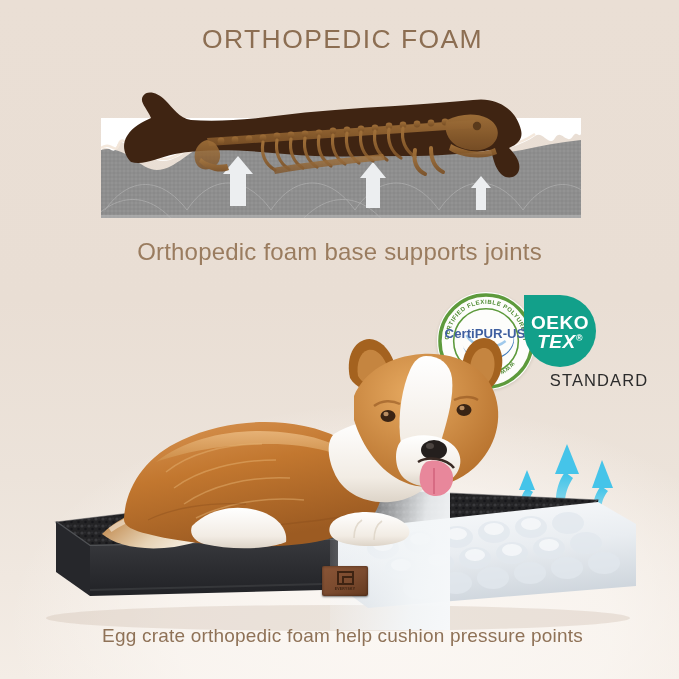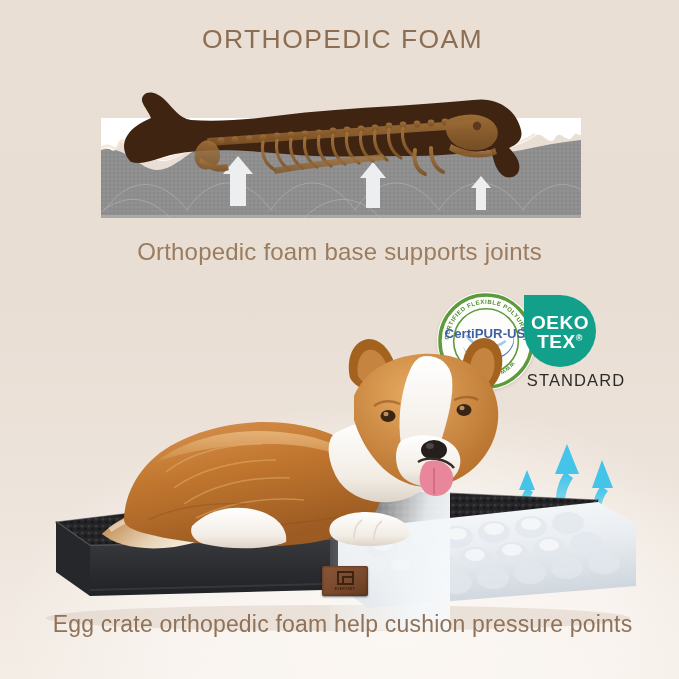--- a/index.html
+++ b/index.html
@@ -49,22 +49,22 @@
     width: 100%;
     left: 0;
     text-align: center;
     color: #9a7c5f;
     font-size: 24px;
     font-weight: 400;
     letter-spacing: .2px;
   }
   .caption-top { top: 238px; }
   .caption-bottom {
-    top: 611px;
-    font-size: 23px;
+    top: 625px;
+    font-size: 19px;
     color: #8f7257;
     padding-left: 6px;
   }
 
   
   .certipur {
     position: absolute;
     left: 437px;
     top: 292px;
     width: 98px;
@@ -96,29 +96,29 @@
     flex-direction: column;
     align-items: center;
     justify-content: center;
     color: #ffffff;
     line-height: 1.0;
     font-size: 19px;
     font-weight: 700;
     letter-spacing: .5px;
     padding-top: 2px;
   }
-  .oeko-text span:last-child { position: relative; }
+  .oeko-text span:last-child { position: relative; font-style: italic; }
   .oeko-reg {
     font-size: 9px;
     vertical-align: super;
     font-weight: 700;
   }
   .oeko-std {
     position: absolute;
-    left: 512px;
+    left: 535px;
     top: 370px;
     width: 128px;
     text-align: center;
     color: #2b2b2b;
     font-size: 16.5px;
     font-weight: 400;
     letter-spacing: 1.1px;
     line-height: 1.25;
   }
   .oeko-std .num { letter-spacing: .6px; }

